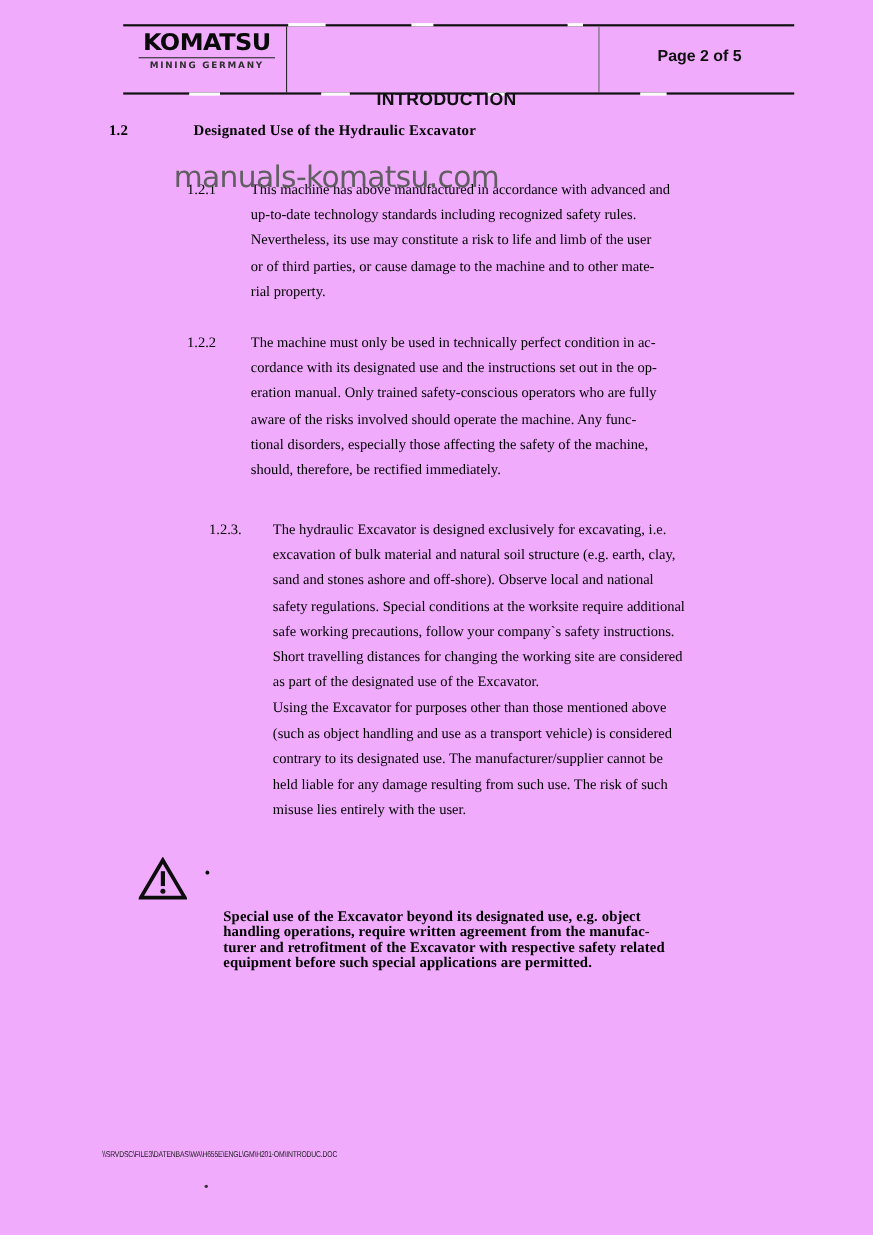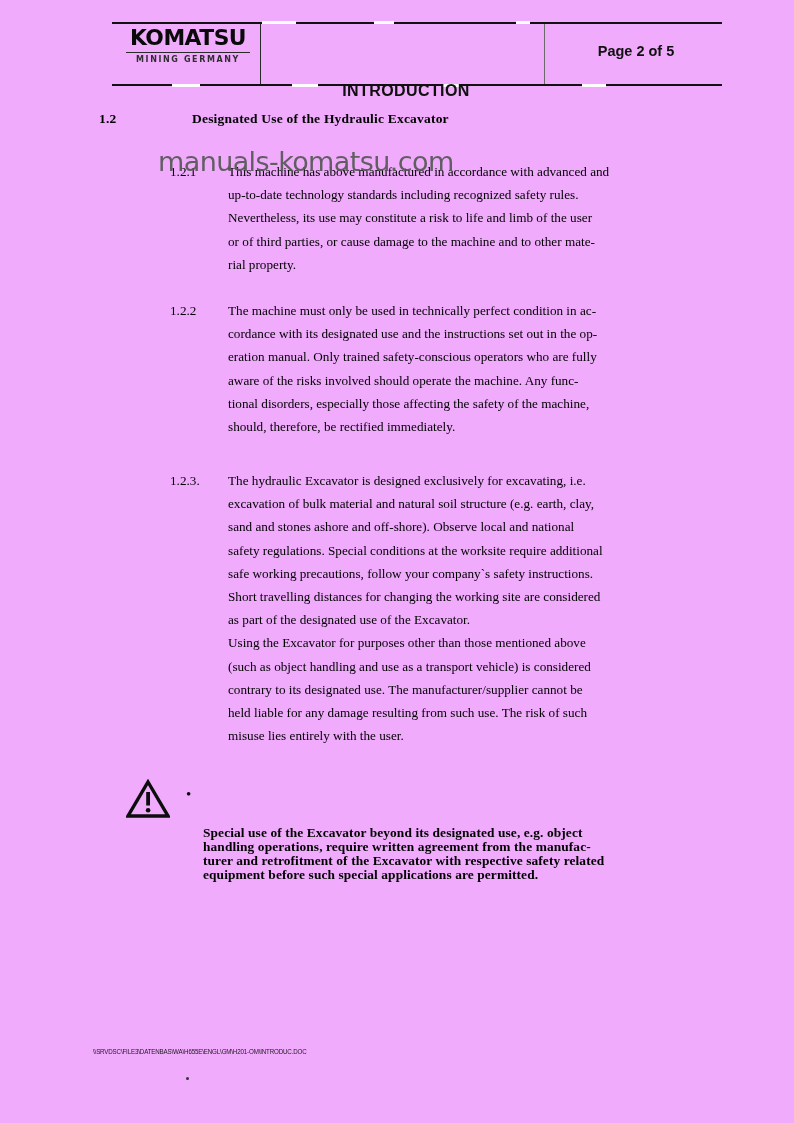--- a/index.html
+++ b/index.html
@@ -125,21 +125,20 @@
     font-size: 13.5px;
     letter-spacing: 0.2px;
   }
   .sec-title {
     position: absolute;
     left: 176px;
     top: 111px;
     font-weight: bold;
     font-size: 13.5px;
     letter-spacing: 0.2px;
-    margin-left: 16px;
   }
 
   
   .clause {
     position: absolute;
     left: 170px;
     width: 500px;
   }
   .clause .num {
     position: absolute;
@@ -152,21 +151,21 @@
   .clause .body {
     margin-left: 58px;
     font-size: 13.2px;
     line-height: 23.2px;
     text-align: left;
     white-space: pre-line;
   }
 
   #clause-121 { top: 160px; }
   #clause-122 { top: 299px; }
-  #clause-123 { top: 469px; }
+  #clause-123 { top: 469px; margin-left: 20px; }
 
   
   .warn-icon {
     position: absolute;
     left: 126px;
     top: 779px;
     width: 44px;
     height: 40px;
   }
   .warn-bullet {

